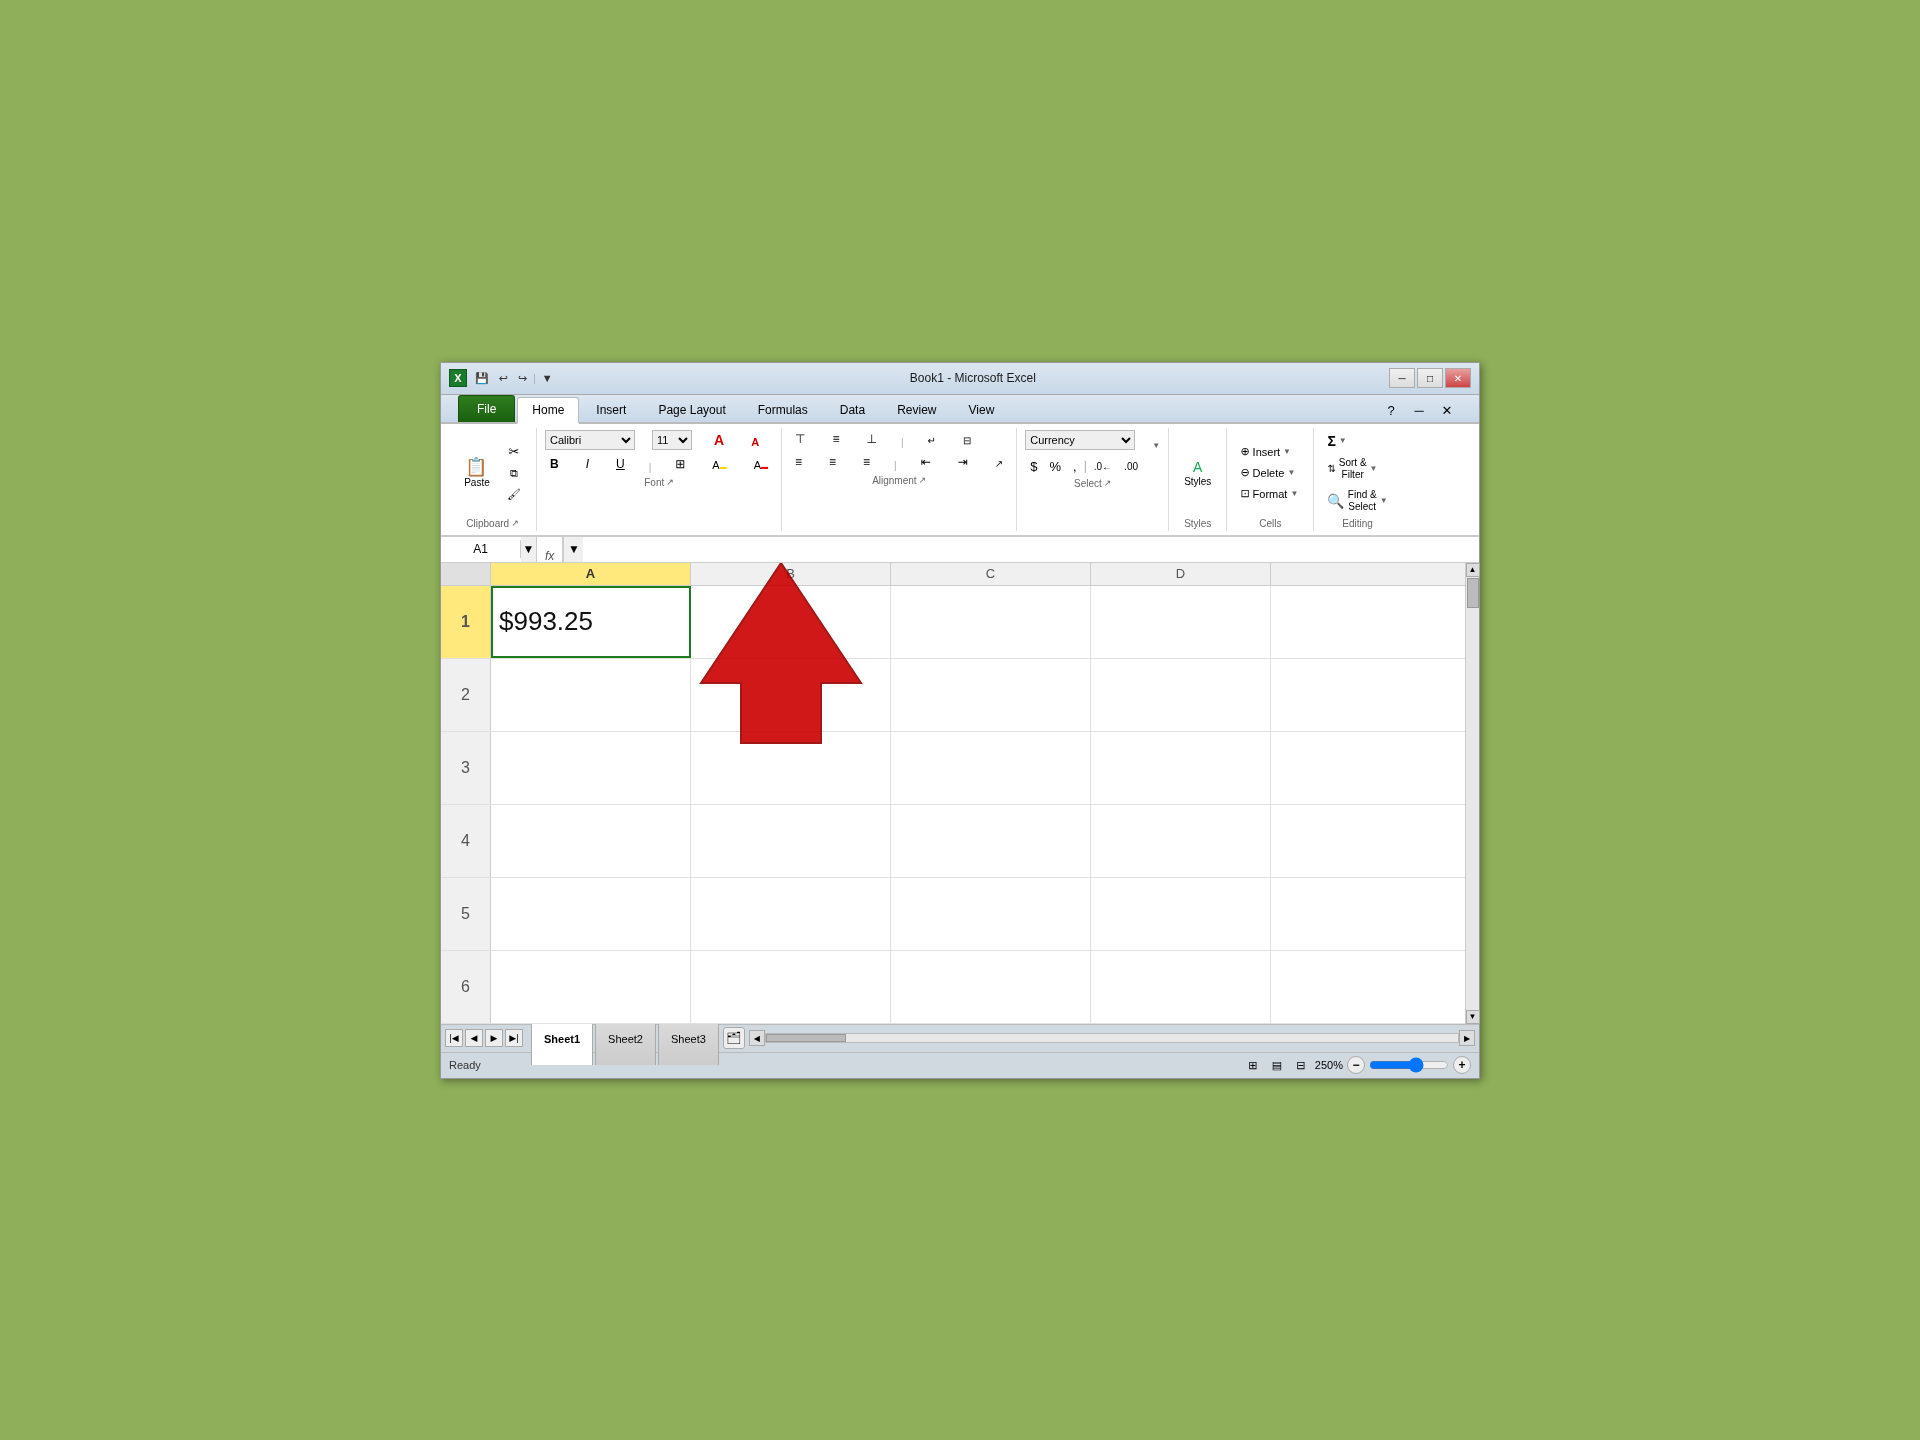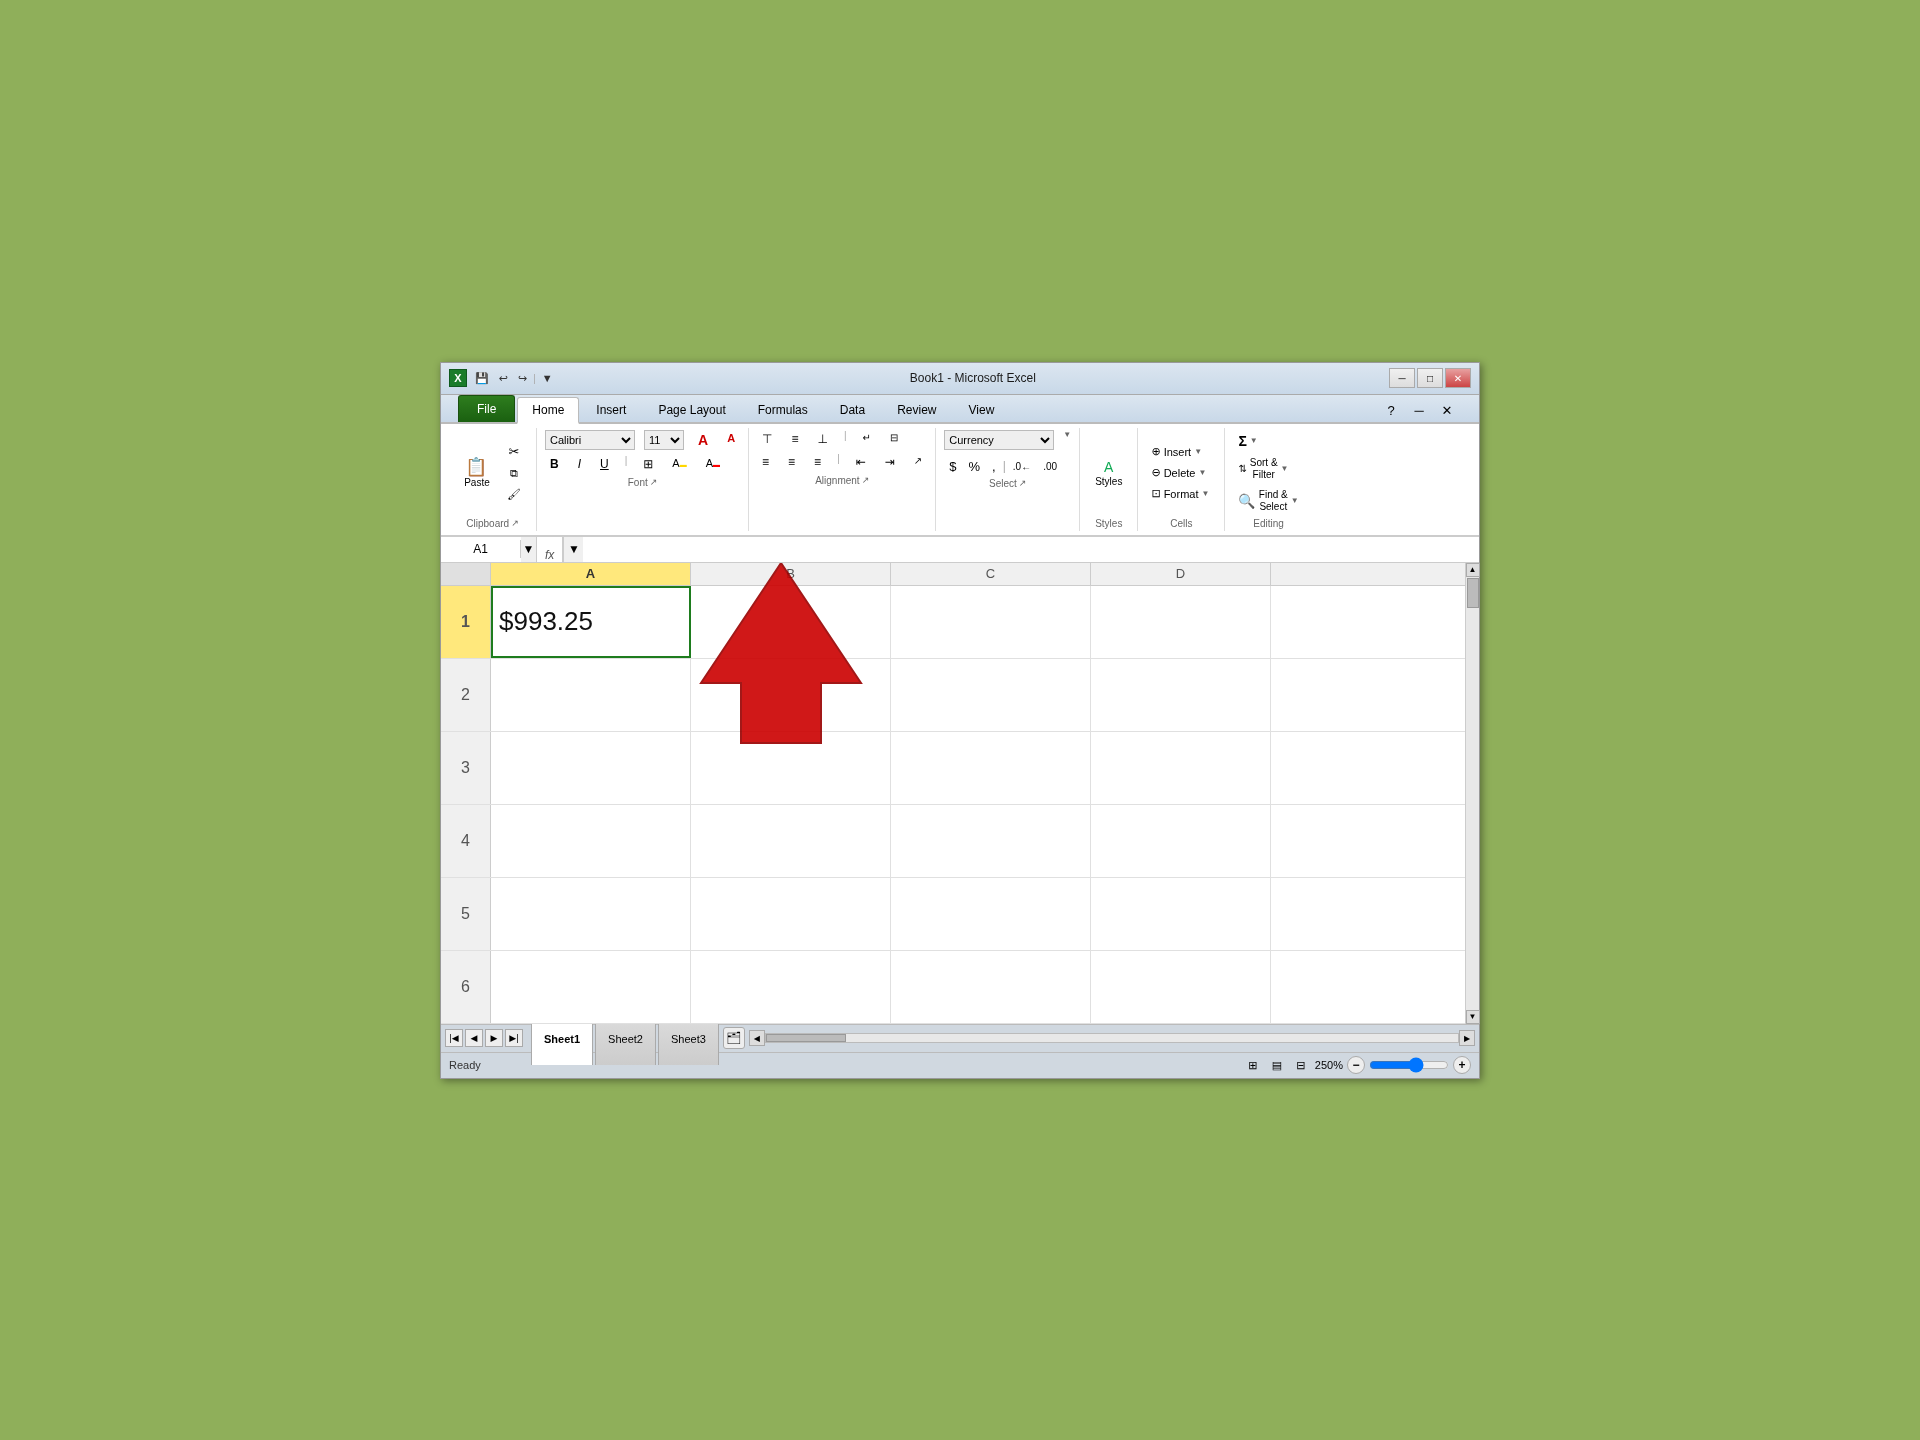--- a/index.html
+++ b/index.html
@@ -166,22 +166,22 @@
     }
     .rb-icon {
       font-size: 18px;
       line-height: 1;
     }
     .rb-label { font-size: 10px; margin-top: 1px; }
 
     
     .font-row {
       display: flex;
-      align-items: flex-start;
-      gap: 9px;
+      align-items: flex-end;
+      gap: 17px;
       margin-bottom: 2px;
     }
     .font-select {
       width: 90px;
       height: 20px;
       font-size: 11px;
       border: 1px solid #bbb;
     }
     .font-size-select {
       width: 40px;
@@ -222,27 +222,27 @@
       width: 16px;
       background: #f0f0f0;
       border-right: 1px solid #ccc;
       height: 100%;
       display: flex;
       align-items: center;
       justify-content: center;
       cursor: pointer;
     }
     .fx-btn {
-      padding: 0 8px;
+      padding: 12px 8px;
       border-right: 1px solid #ccc;
       font-style: italic;
       color: #555;
       height: 100%;
       display: flex;
-      align-items: flex-end;
+      align-items: flex-start;
       cursor: pointer;
     }
     .formula-input {
       flex: 1;
       border: none;
       padding: 2px 6px;
       font-size: 12px;
       outline: none;
     }
     .formula-bar-end {

